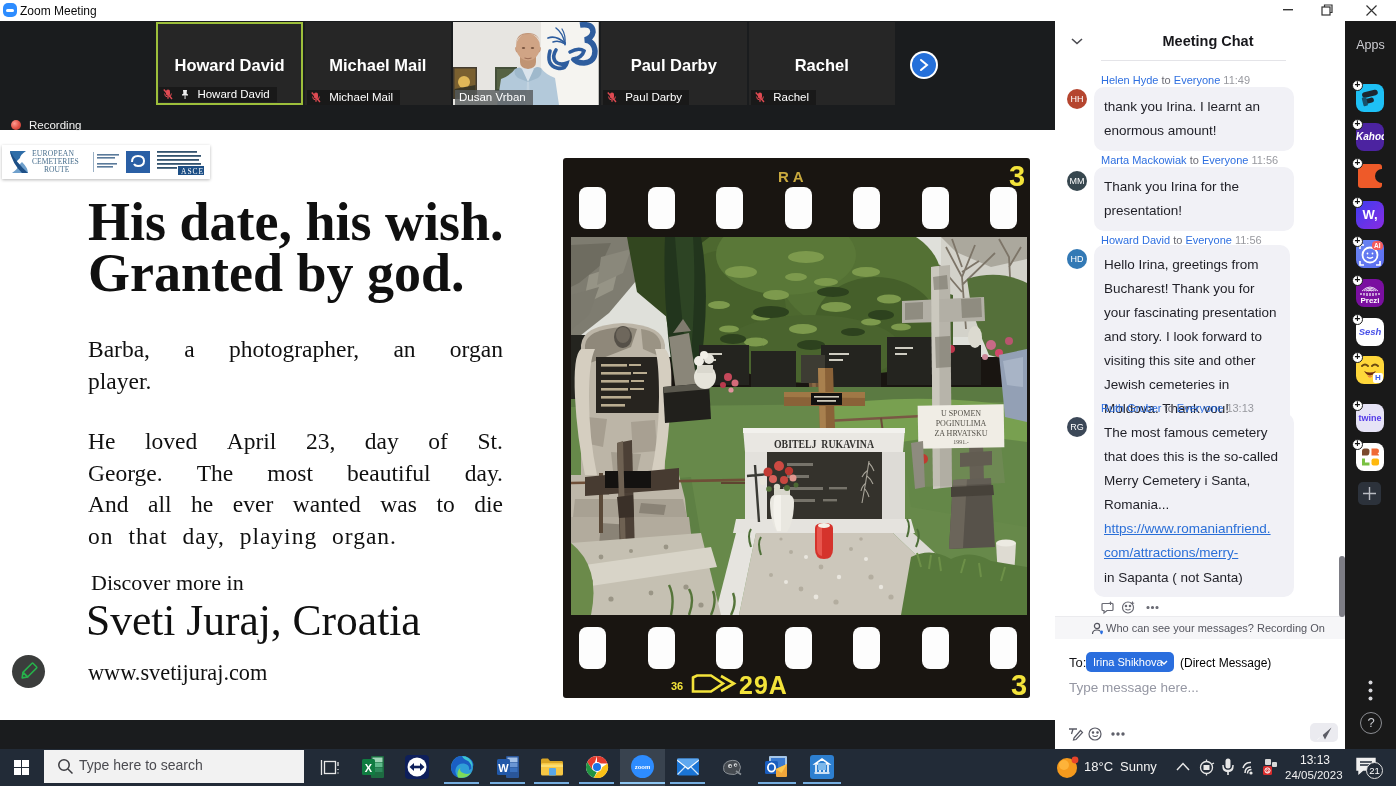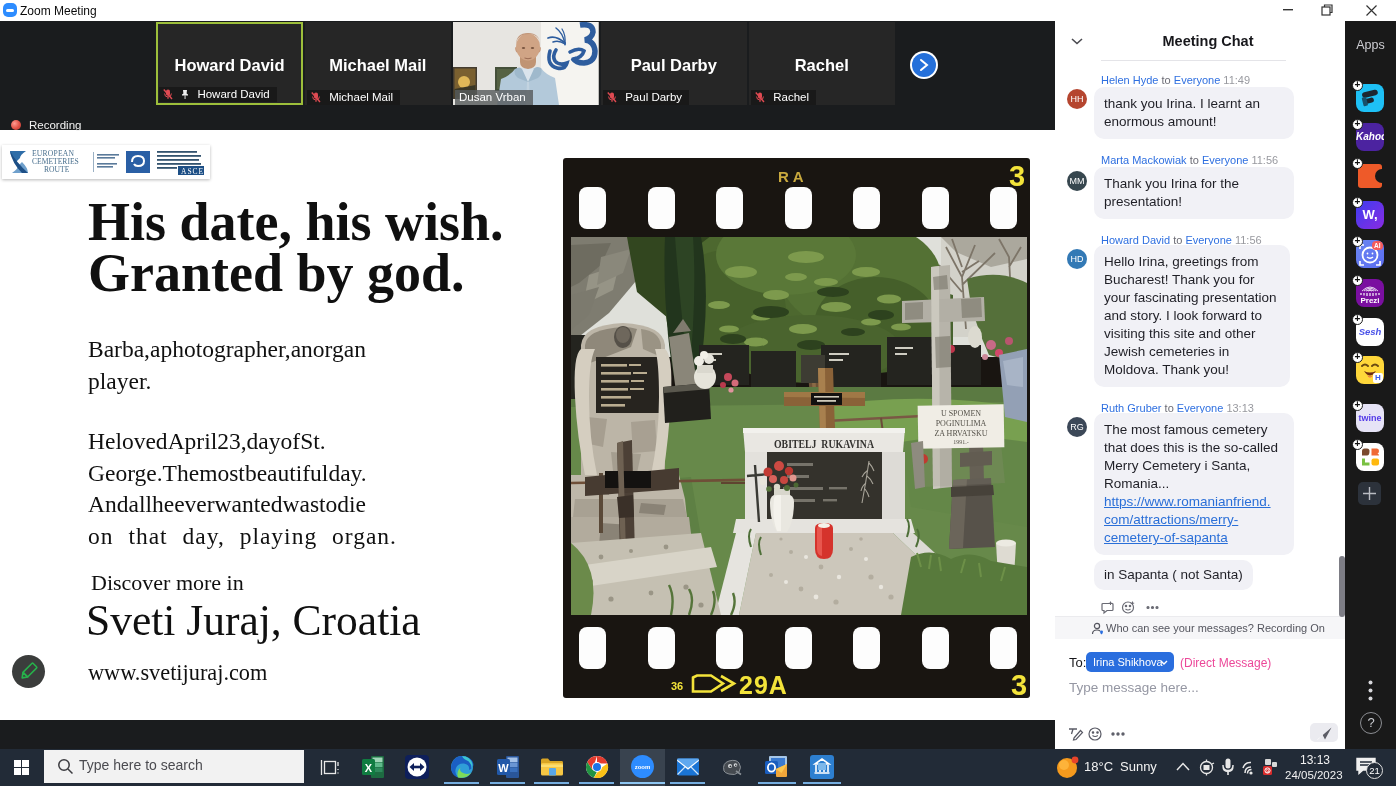--- a/index.html
+++ b/index.html
@@ -32,49 +32,49 @@
   #nextbtn .inner { position:absolute; left:2px; top:2px; width:24px; height:24px; border-radius:50%;
      background:#2570da; }
 
   
   #slide { left:0; top:109px; width:1055px; height:590px; background:#ffffff; color:#101010;
      font-family:"Liberation Serif", serif; }
   #banner { left:2px; top:15px; width:208px; height:34px; background:#fff;
      box-shadow:0 1px 3px rgba(0,0,0,0.28); }
   #h1 { left:88px; top:67px; font-size:54px; line-height:51px; font-weight:bold; }
   .jline { position:absolute; left:88px; width:415px; font-size:23.5px;
-     display:flex; justify-content:flex-start; }
+     display:flex; justify-content:space-between; }
   #discover { left:91px; top:440px; font-size:22px; }
   #sveti { left:86px; top:465px; font-size:43.5px; }
   #url { left:88px; top:530px; font-size:22.3px; }
   #pencil { left:12px; top:525px; width:33px; height:33px; border-radius:50%; background:#3b3d3c; }
 
   
   #film { left:563px; top:28px; width:467px; height:540px; background:#191511; border-radius:3px;}
   .hole { position:absolute; width:27px; height:42px; border-radius:8px; background:#fdfdfd; }
   .fyel { position:absolute; color:#f3e33a; font-weight:bold; font-family:"Liberation Sans",sans-serif; }
 
   
   #chat { left:1055px; top:21px; width:290px; height:728px; background:#fff; overflow:hidden; }
   #chattitle { width:100%; top:12px; text-align:center; font-size:14.5px; font-weight:bold; color:#18181c; position:absolute;padding-left:16px;}
   #chatdiv { left:46px; top:39px; width:185px; border-top:1px solid #e4e4e8; position:absolute; }
   .mhead { position:absolute; left:46px; font-size:11px; color:#98999f; }
   .mhead .nm { color:#2e6fe0; }
   .mhead .to { color:#6c6c75; }
   .avatar { position:absolute; left:12px; width:20px; height:20px; border-radius:50%;
      color:#fff; font-size:9px; font-weight:normal; text-align:center; line-height:20px; }
   .bubble { position:absolute; left:39px; background:#f1f1f6; border-radius:10px;
-     font-size:13.5px; line-height:18px; color:#1f1f26; padding:8px 10px; }
+     font-size:13.5px; line-height:24px; color:#1f1f26; padding:8px 10px; }
   #band { left:0px; top:595px; width:290px; height:23px; background:#f6f6f8;
      border-top:1px solid #ebebee; position:absolute; }
   #bandtxt { position:absolute; left:51px; top:5px; font-size:11px; color:#54555e; white-space:nowrap; }
   #torow { position:absolute; left:14px; top:634px; font-size:13px; color:#17171b; }
   #topill { position:absolute; left:31px; top:631px; width:88px; height:20px; border-radius:5px; background:#2a6ede;
      color:#fff; font-size:11px; line-height:20px; padding-left:7px; white-space:nowrap; }
-  #dm { position:absolute; left:125px; top:634.5px; font-size:12px; color:#ec4899; }
+  #dm { position:absolute; left:125px; top:634.5px; font-size:12px; color:#000000; }
   #typemsg { position:absolute; left:14px; top:659px; font-size:13.5px; color:#9597a3; }
   #sendbtn { position:absolute; left:255px; top:702px; width:28px; height:19px; border-radius:5px; background:#ebebf0; }
   #scrollthumb { position:absolute; left:284px; top:535px; width:6px; height:61px; border-radius:3px; background:#7d7d85; }
 
   
   #sidebar { left:1345px; top:21px; width:51px; height:728px; background:#191919; }
   #appslabel { position:absolute; width:100%; text-align:center; top:17px; font-size:12.5px; color:#cdcdd2; }
   .appicon { position:absolute; left:11px; width:28px; height:28px; border-radius:8px; overflow:hidden; }
   .plusbadge { position:absolute; left:7px; width:11px; height:11px; border-radius:50%;
      background:#fff; border:1.5px solid #1c1c1c; color:#111; font-size:10px; line-height:8px; text-align:center; font-weight:bold;}

